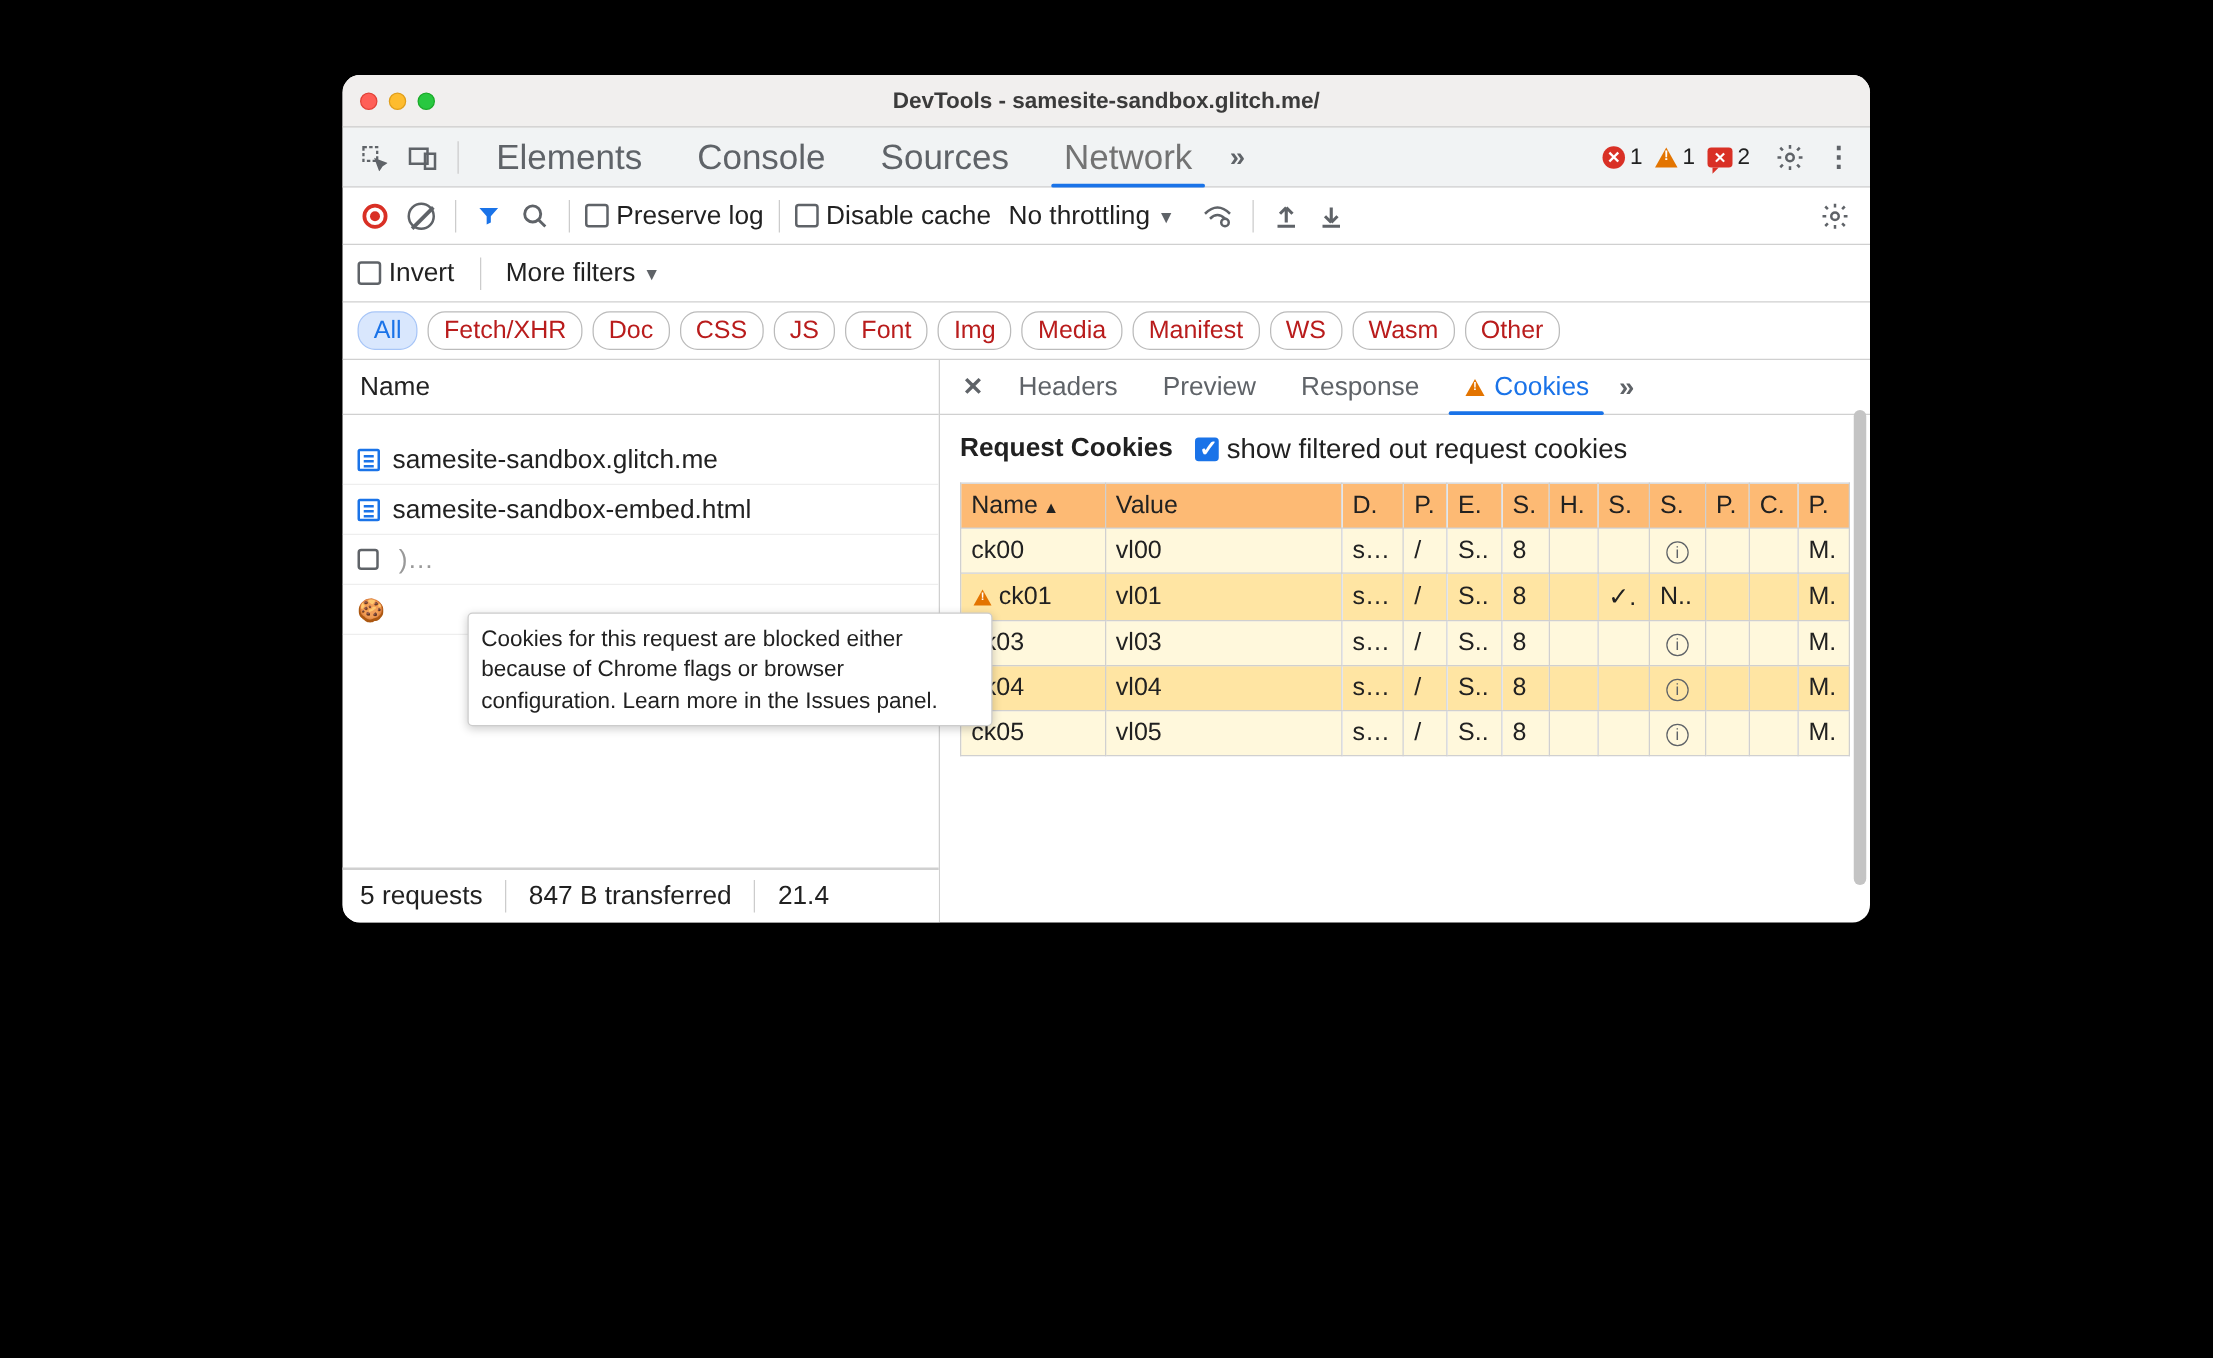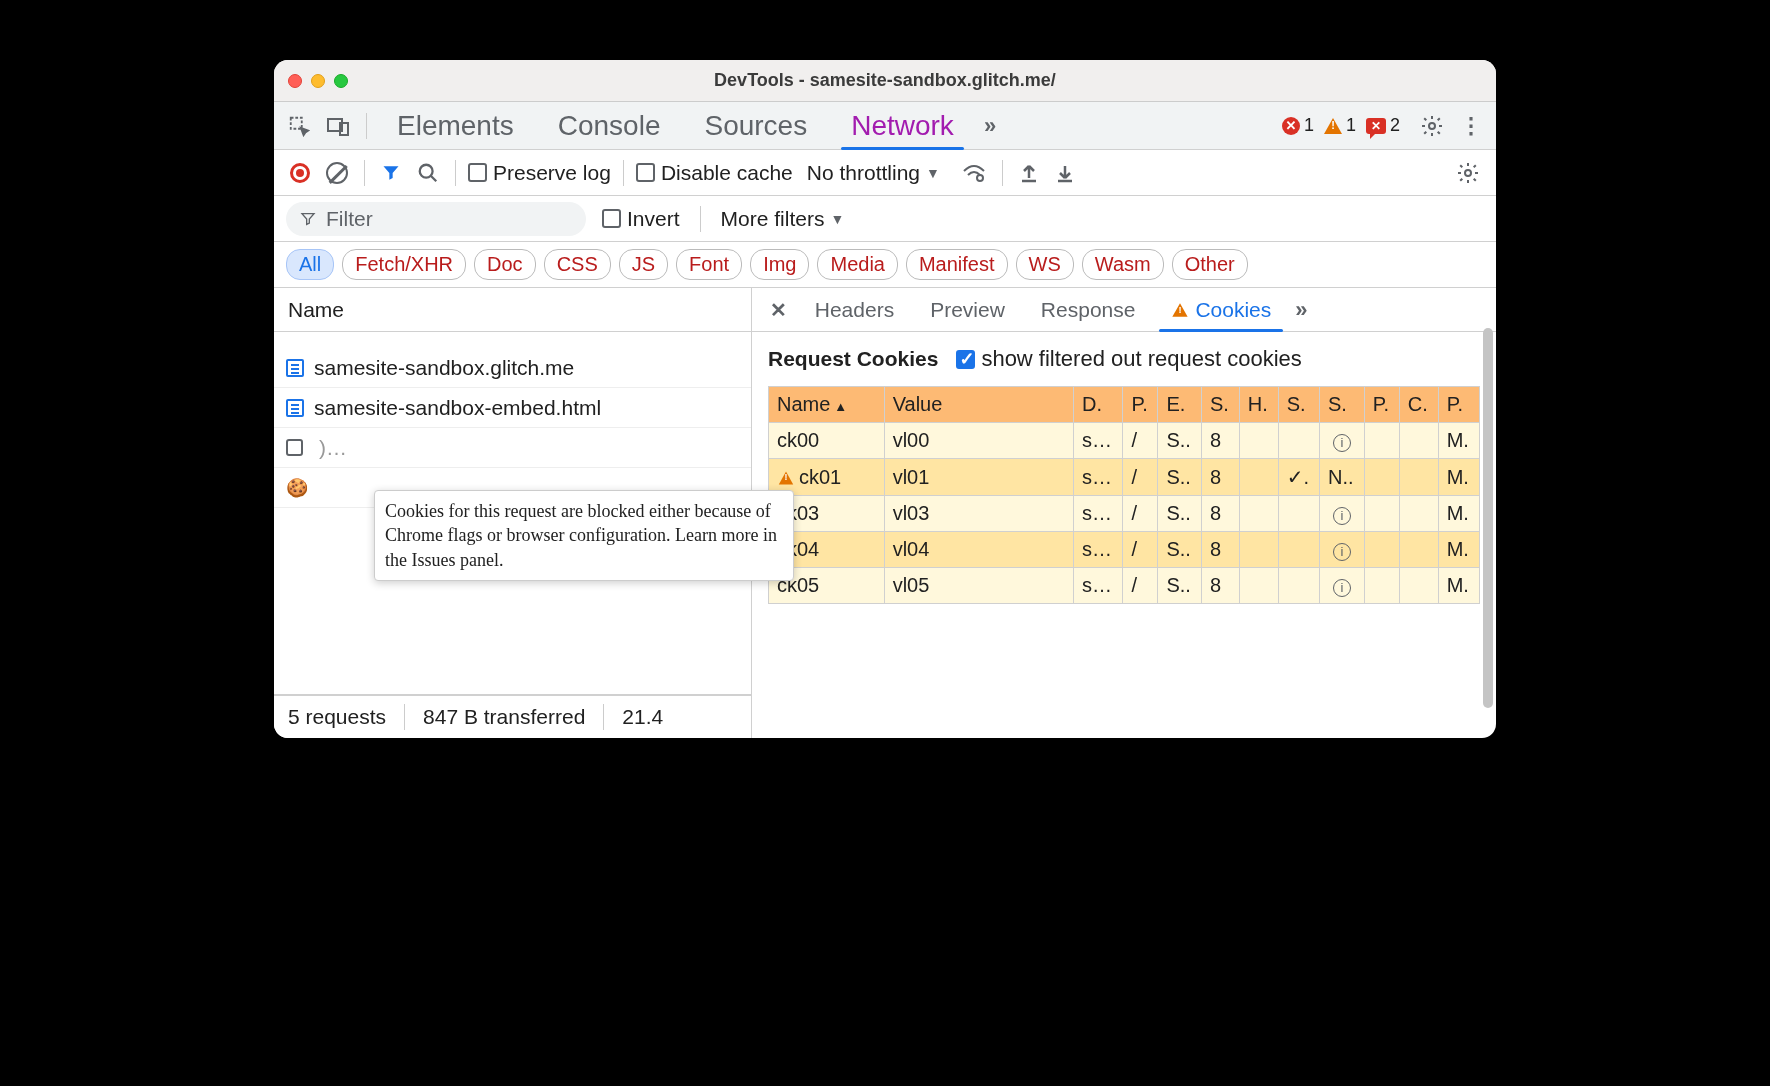--- a/index.html
+++ b/index.html
@@ -58,21 +58,21 @@
     height: 48px;
     background: #f1f3f4;
     display: flex;
     align-items: center;
     border-bottom: 1px solid #d0d0d0;
     padding: 0 10px;
     gap: 8px;
   }
   .ico-btn { display:flex; align-items:center; justify-content:center; padding: 4px; }
   .tabsbar .tab { padding: 0 18px; font-size: 28px; color: #5f6368; height: 100%; display: flex; align-items: center; position: relative; }
-  .tabsbar .tab.active { color: #a21caf; }
+  .tabsbar .tab.active { color: #737373; }
   .tabsbar .tab.active::after { content:""; position:absolute; bottom:-1px; left:8px; right:8px; height:3px; background:#1a73e8; border-radius: 2px; }
   .spacer { flex: 1; }
   .badges { display:flex; align-items:center; gap:10px; margin-right:8px; font-size:18px; }
   .badge { display:flex; align-items:center; gap:4px; }
   .circ { width:18px; height:18px; border-radius:50%; display:flex; align-items:center; justify-content:center; color:#fff; font-size:13px; font-weight:800;}
   .circ.red { background:#d93025; }
   .tri { width:0; height:0; border-left:9px solid transparent; border-right:9px solid transparent; border-bottom:16px solid #e37400; position:relative;}
   .tri::after { content:"!"; position:absolute; top:1px; left:-3px; width:6px; text-align:center; color:#fff; font-size:11px; font-weight:800;}
   .msg { width:20px; height:16px; background:#d93025; border-radius:3px; display:flex; align-items:center; justify-content:center; color:#fff; font-size:12px; font-weight:800; position:relative;}
   .msg::after{content:"";position:absolute;bottom:-5px;left:4px;width:0;height:0;border-top:5px solid #d93025;border-right:5px solid transparent;}
@@ -110,21 +110,21 @@
   .main { flex:1; display:flex; min-height:0; }
   .left { width:478px; display:flex; flex-direction:column; border-right:1px solid #d0d0d0;}
   .col-head { height:44px; display:flex; align-items:center; padding:0 14px; border-bottom:1px solid #d0d0d0; font-size:21px;}
   .rows { flex:1; overflow:hidden; position:relative;margin-top:16px;}
   .row { height:40px; display:flex; align-items:center; padding:0 12px; gap:10px; border-bottom:1px solid #eee; font-size:21px; position:relative;}
   .row.sel { background:#f0f0f0;}
   .doc-ico { width:18px;height:18px;border:2px solid #1a73e8;border-radius:2px;position:relative;flex-shrink:0;}
   .doc-ico::before{content:"";position:absolute;top:3px;left:3px;right:3px;height:2px;background:#1a73e8;box-shadow:0 4px 0 #1a73e8,0 8px 0 #1a73e8;}
   .cookie-emoji{font-size:18px;}
   .circle-hl{ position:absolute; left:-2px; top:-4px; width:38px; height:38px; border:5px solid #1157e6; border-radius:50%; z-index:5;}
-  .tooltip { position:absolute; top:430px; left:100px; width:420px; background:#fff; border:1px solid #ccc; border-radius:4px; box-shadow:0 2px 8px rgba(0,0,0,0.2); padding:8px 10px; font-size:18px; line-height:1.35; z-index:50;font-family:Liberation Serif, serif;}
+  .tooltip { position:absolute; top:430px; left:100px; width:420px; background:#fff; border:1px solid #ccc; border-radius:4px; box-shadow:0 2px 8px rgba(0,0,0,0.2); padding:8px 10px; font-size:18px; line-height:1.35; z-index:50;}
   .right { flex:1; display:flex; flex-direction:column; position: relative;}
   .detail-tabs { height:44px; display:flex; align-items:center; padding:0 10px; border-bottom:1px solid #d0d0d0; gap:4px;}
   .detail-tabs .dtab{ padding:0 16px; height:100%; display:flex; align-items:center; color:#5f6368; font-size:21px; gap:6px; position:relative;}
   .dtab.active{ color:#1a73e8;}
   .dtab.active::after{content:"";position:absolute;bottom:-1px;left:4px;right:4px;height:3px;background:#1a73e8;border-radius:2px;}
   .close-x{ font-size:20px; color:#5f6368; padding:0 8px; font-weight:600;}
   .detail-body{ padding:14px 16px; flex:1; overflow:hidden;}
   .request-hdr{ display:flex; align-items:center; gap:18px; margin-bottom:14px;}
   .request-hdr h3{ margin:0; font-size:21px; font-weight:700;}
   
@@ -253,26 +253,20 @@
     <div class="spacer"></div>
     <div class="ico-btn">
       <svg width="24" height="24" viewBox="0 0 24 24" fill="none" stroke="#5f6368" stroke-width="2">
           <circle cx="12" cy="12" r="3"></circle>
           <path d="M12 2v3M12 19v3M4.2 4.2l2.1 2.1M17.7 17.7l2.1 2.1M2 12h3M19 12h3M4.2 19.8l2.1-2.1M17.7 6.3l2.1-2.1"></path>
         </svg>
     </div>
   </div>
 
   <div class="filterbar">
-    <div class="filter-input">
-      <svg width="16" height="16" viewBox="0 0 24 24" fill="none" stroke="#5f6368" stroke-width="2">
-          <path d="M3 4h18l-7 8v6l-4 2v-8z"></path>
-        </svg>
-      <span>Filter</span>
-    </div>
     <label class="tb-item">
         <span class="chk"></span>
         <span>Invert</span>
       </label>
     <div class="vsep"></div>
     <div class="tb-item">
         <span>More filters</span>
         <span class="arrow-down">▼</span>
       </div>
   </div>

